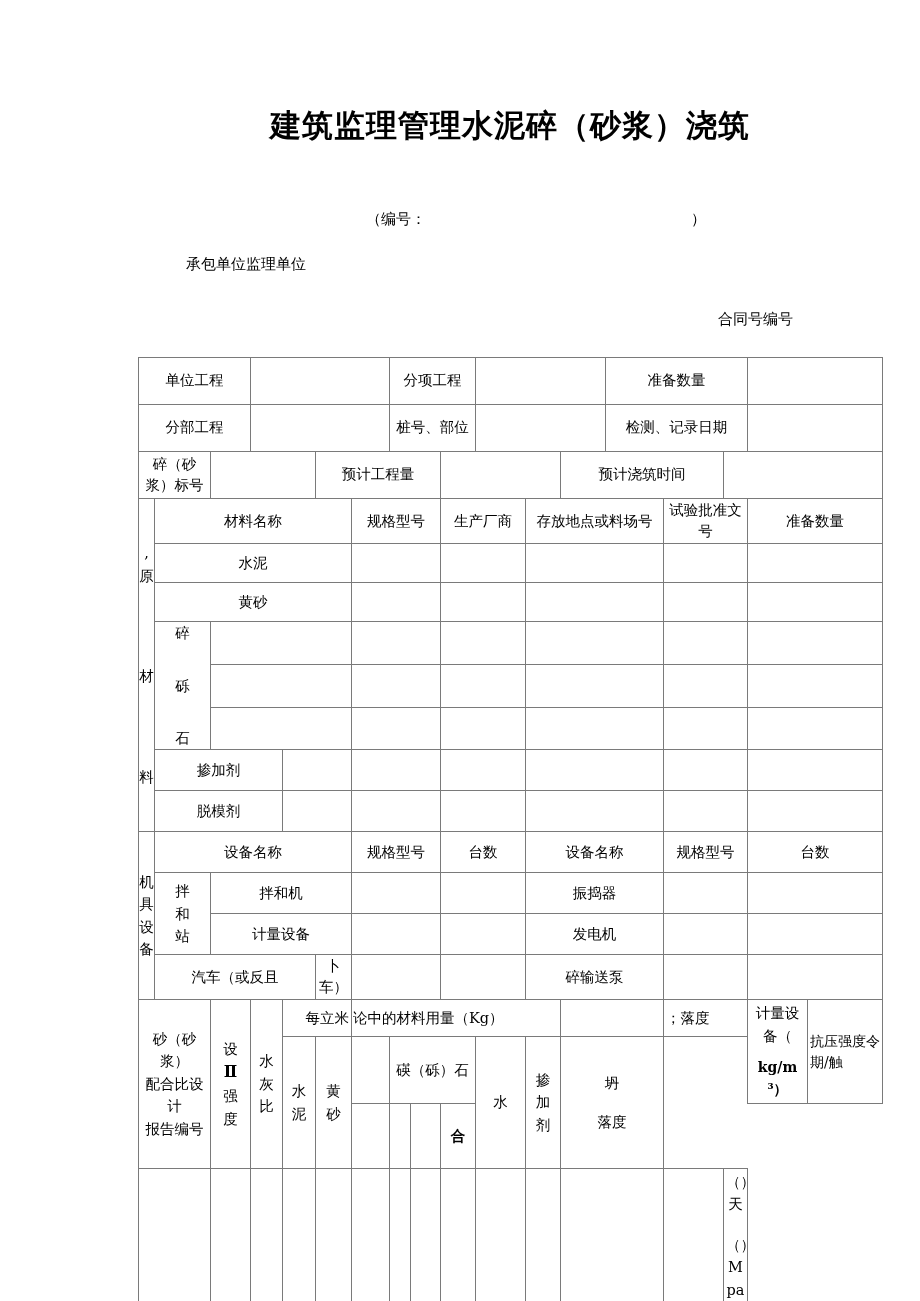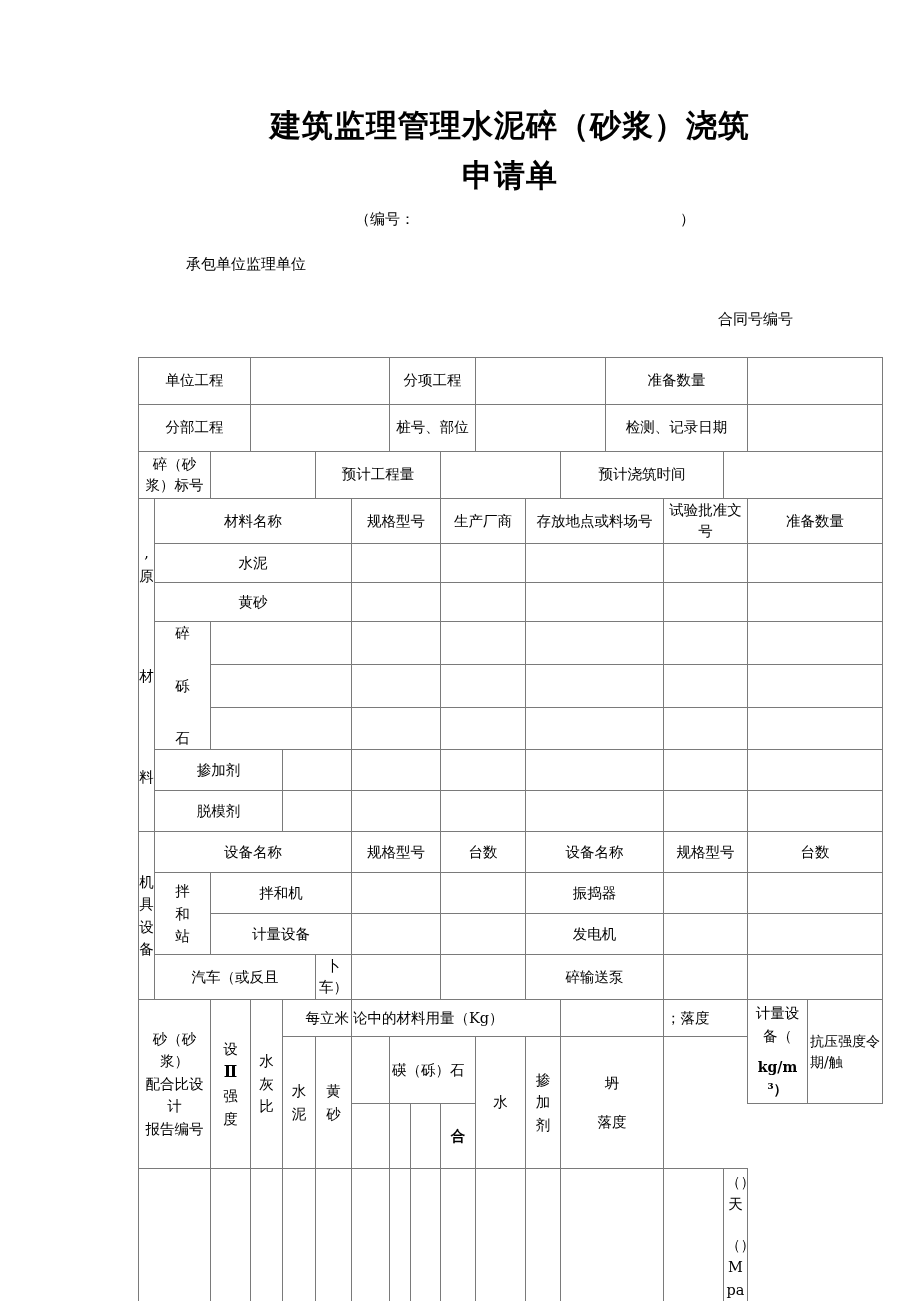--- a/index.html
+++ b/index.html
@@ -33,21 +33,21 @@
     font-size: 31px;
     font-weight: bold;
     line-height: 50px;
     letter-spacing: 1px;
   }
   .title .line2 { display: block; }
 
   
   .serial-row {
     position: absolute;
-    left: 355px;
+    left: 366px;
     top: 210px;
     width: 340px;
     font-size: 15px;
     display: flex;
     justify-content: space-between;
   }
   .units-row {
     position: absolute;
     left: 138px;
     top: 255px;
@@ -103,21 +103,20 @@
 
   .boldch { font-weight: bold; font-size: 17px; }
 </style>
 </head>
 <body>
 
 <div class="page">
 
   <div class="title">
     <span>建筑监理管理水泥碎（砂浆）浇筑</span>
-    <span class="line2">申请单</span>
   </div>
 
   <div class="serial-row">
     <span>（编号：</span>
     <span>）</span>
   </div>
 
   <div class="units-row">承包单位监理单位</div>
 
   <div class="contract-row">
@@ -362,21 +361,21 @@
             <span>泥</span>
           </span>
         </td>
         <td rowspan="2" style="padding:0">
           <span class="vstack">
             <span>黄</span>
             <span>砂</span>
           </span>
         </td>
         <td></td>
-        <td colspan="3" style="text-align:left; padding-left:2px;">碤（砾）石</td>
+        <td colspan="3" style="text-align:center; padding-left:2px;">碤（砾）石</td>
         <td rowspan="2" style="padding:0">水</td>
         <td rowspan="2" style="padding:0">
           <span class="vstack">
             <span>掺</span>
             <span>加</span>
             <span>剂</span>
           </span>
         </td>
         <td colspan="2" rowspan="2" style="padding:0">
           <span class="vstack">

